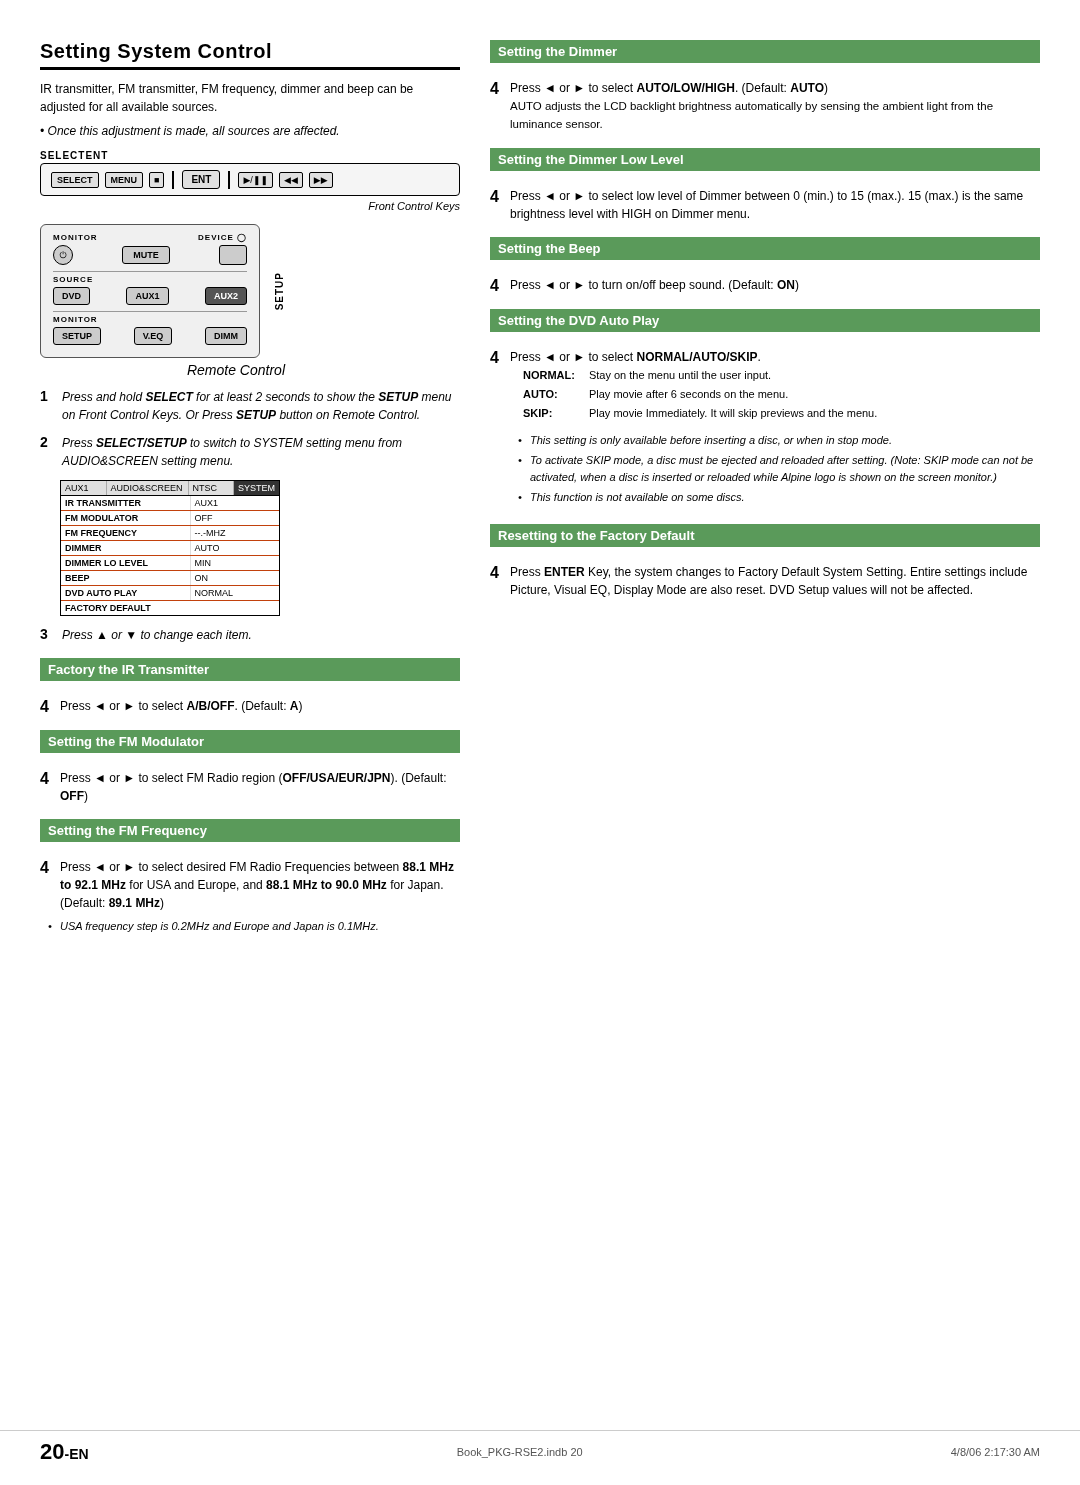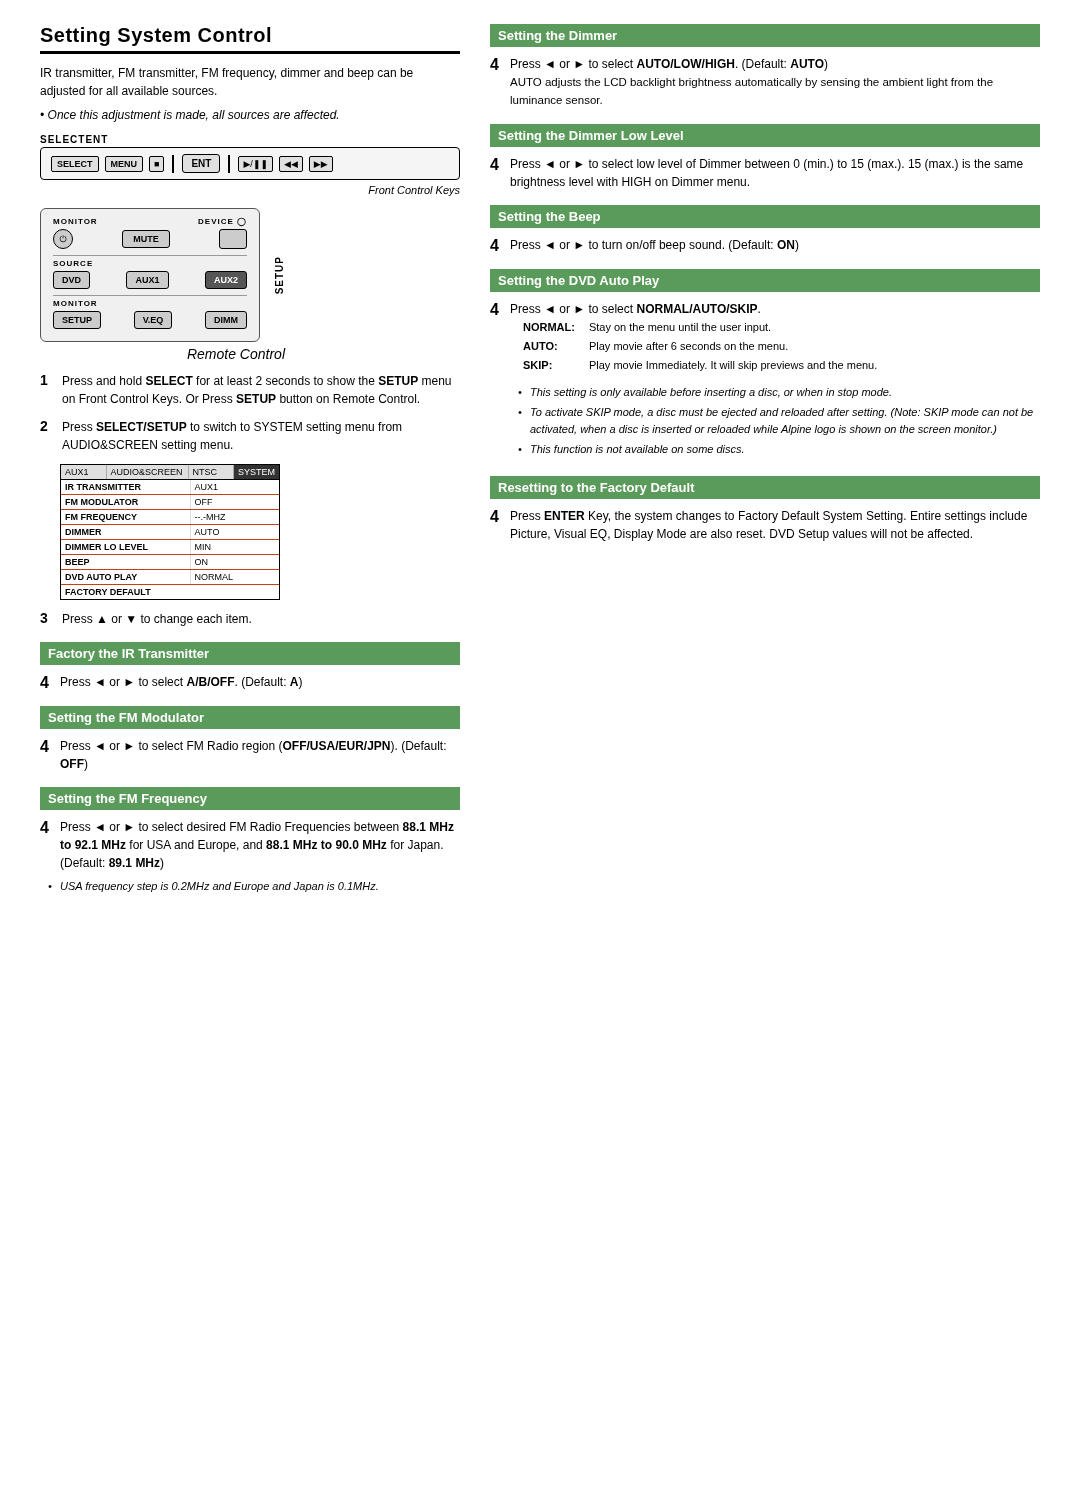--- a/index.html
+++ b/index.html
@@ -9,21 +9,21 @@
       background: #fff;
       font-family: Arial, Helvetica, sans-serif;
       font-size: 13px;
       color: #000;
       position: relative;
     }
 
     .page-container {
       width: 1080px;
       min-height: 1485px;
-      padding: 24px 40px 60px 40px;
+      padding: 40px 40px 60px 40px;
       display: flex;
       flex-direction: column;
     }
 
     .two-column {
       display: flex;
       gap: 30px;
       flex: 1;
     }
 
@@ -162,20 +162,21 @@
 
     .step-num {
       font-size: 14px;
       font-weight: bold;
       min-width: 16px;
     }
 
     .step-text {
       font-size: 12px;
       line-height: 1.5;
+      font-style: italic;
     }
 
     .step-text b {
       font-weight: bold;
     }
 
     
     .menu-table {
       border: 1px solid #000;
       font-size: 9px;
@@ -227,21 +228,21 @@
       font-weight: bold;
     }
 
     
     .section-heading {
       background: #5a9a5a;
       color: #fff;
       font-size: 13px;
       font-weight: bold;
       padding: 4px 8px;
-      margin-bottom: 8px;
+      margin-bottom: 16px;
       margin-top: 14px;
     }
 
     .section-heading:first-child {
       margin-top: 0;
     }
 
     .section-step {
       display: flex;
       gap: 6px;
@@ -586,13 +587,20 @@
       <div class="section-step">
         <span class="section-step-num">4</span>
         <div class="section-step-content">
           Press <b>ENTER</b> Key, the system changes to Factory Default System Setting. Entire settings include Picture, Visual EQ, Display Mode are also reset. DVD Setup values will not be affected.
         </div>
       </div>
 
     </div>
   </div>
 
+  <div class="page-footer">
+    <span class="page-number">
+      <span>20</span><span class="page-number-suffix">-EN</span>
+    </span>
+    <span>Book_PKG-RSE2.indb   20</span>
+    <span>4/8/06   2:17:30 AM</span>
+  </div>
 </div>
 
 </body></html>

